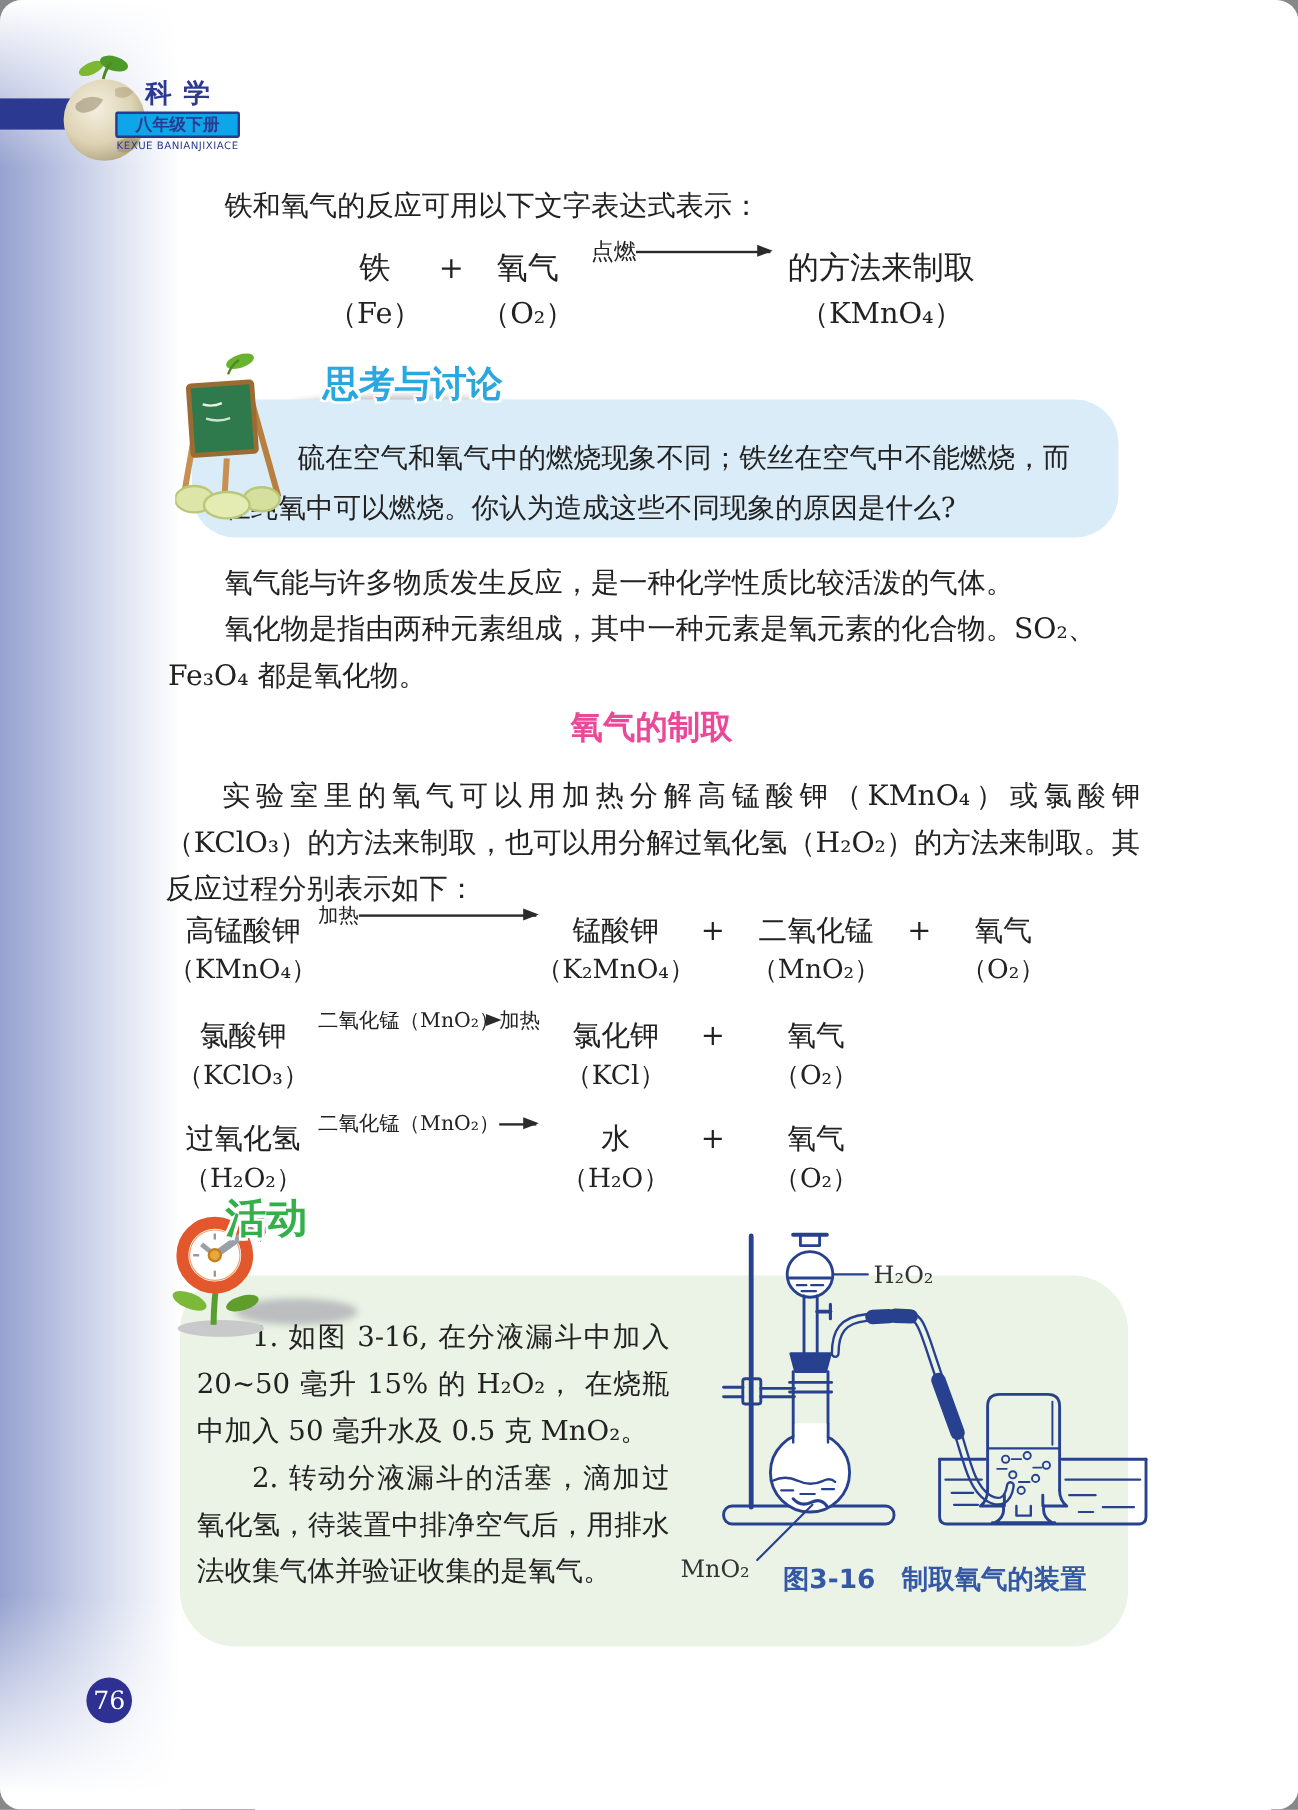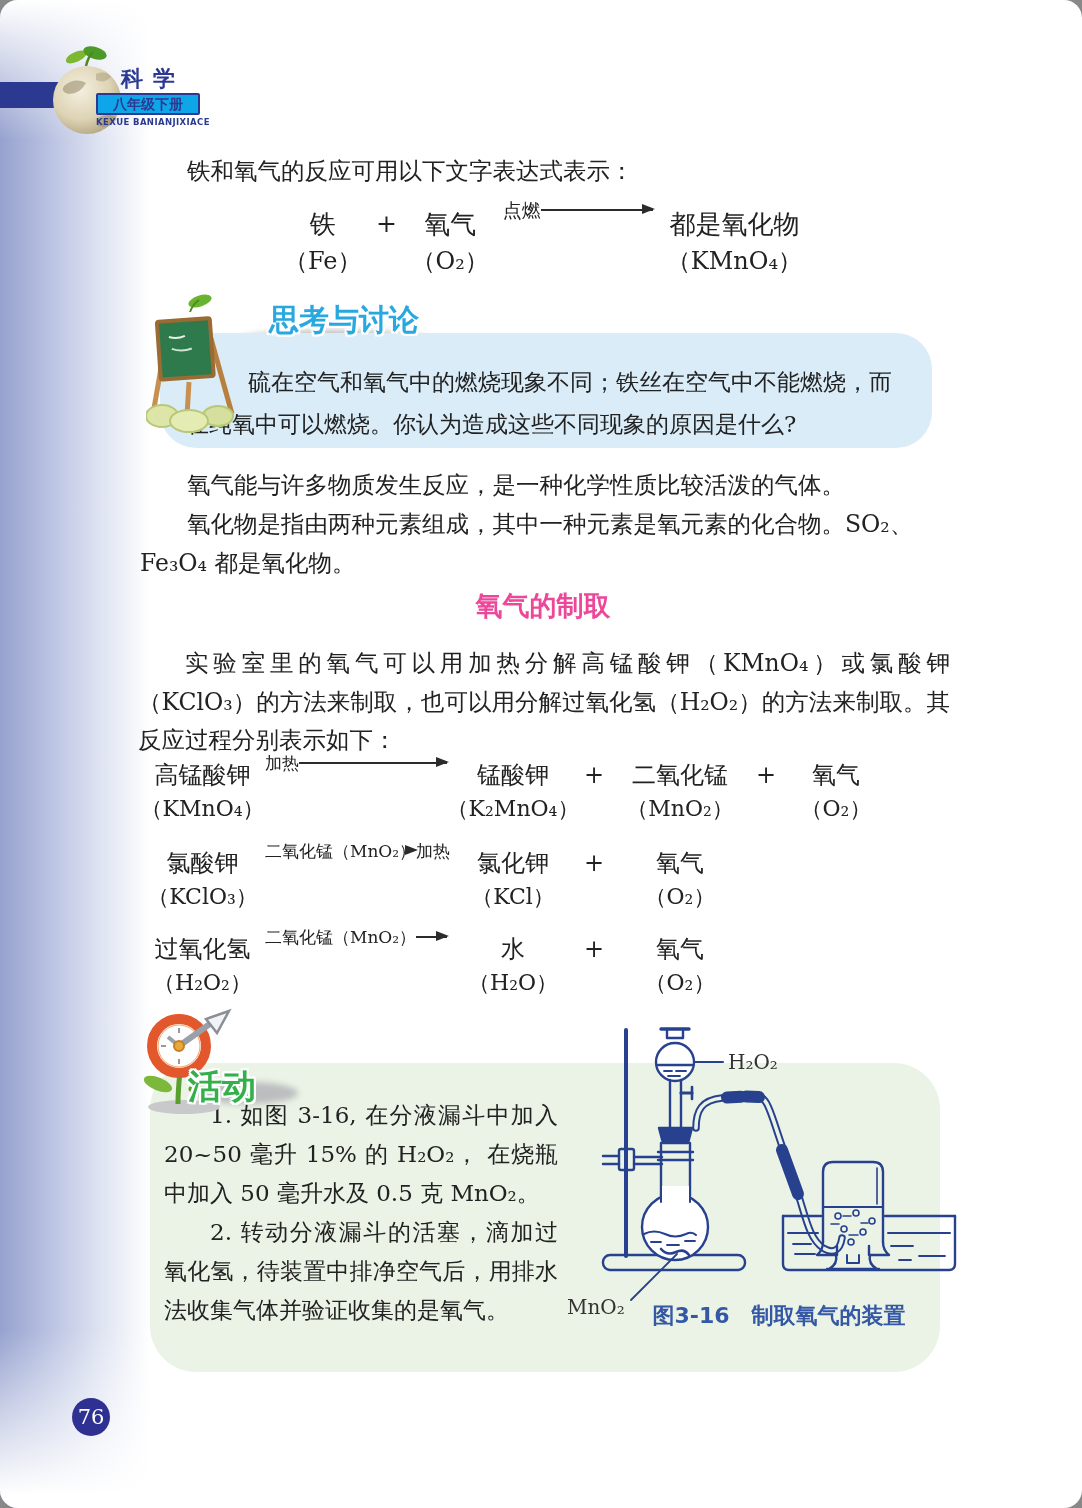--- a/index.html
+++ b/index.html
@@ -10,21 +10,21 @@
   #left-grad{left:0;top:0;width:150px;height:1508px;
     background-image:
       linear-gradient(to bottom,#ffffff 0px,rgba(255,255,255,0) 140px,rgba(255,255,255,0) 1330px,#ffffff 1495px),
       linear-gradient(to right,#96a2cf 0%,#b6bfe0 30%,#dde2f1 65%,#ffffff 100%);}
   
   #brand-bar{left:0;top:82px;width:113px;height:26px;background:#2b3990;}
   #brand-text{left:96px;top:66px;width:104px;text-align:center;font-family:"DejaVu Sans","Liberation Sans",sans-serif;}
   #brand-title{font-size:22px;font-weight:bold;color:#2b3990;letter-spacing:10px;padding-left:10px;line-height:26px;}
   #brand-grade{margin:1px auto 0;border:2px solid #2b3990;background:#0ea5e9;color:#2b3990;
     font-size:14px;font-weight:bold;line-height:18px;padding:0 2px;border-radius:2px;white-space:nowrap;}
-  #brand-rom{font-size:8.5px;font-weight:bold;color:#2b3990;letter-spacing:0.4px;margin-top:2px;white-space:nowrap;}
+  #brand-rom{font-size:8.5px;font-weight:normal;color:#2b3990;letter-spacing:0.4px;margin-top:2px;white-space:nowrap;}
   
   .para{font-size:23.5px;line-height:39px;}
   .indent{text-indent:2em;}
   #p-intro{left:140px;top:152px;width:806px;}
   #main-paras{left:140px;top:466px;width:808px;}
   #main-paras p{margin:0;text-indent:2em;}
   #sec-heading{left:140px;top:588px;width:806px;text-align:center;color:#ec4899;
     font-family:"DejaVu Sans","Liberation Sans",sans-serif;font-weight:bold;font-size:27px;}
   #p-lab{left:138px;top:644px;width:812px;text-align:justify;line-height:38.5px;}
   
@@ -54,21 +54,21 @@
   .eq{display:flex;align-items:flex-start;}
   .eq1{margin-bottom:20px;} .eq2{margin-bottom:18px;}
   .sp{display:flex;flex-direction:column;align-items:center;}
   .sp .nm{font-size:24px;line-height:34px;white-space:nowrap;}
   .sp .fm{font-size:22px;line-height:34px;white-space:nowrap;}
   .eq .r{width:125px;} .eq .a{width:182px;margin-top:-6px;} .eq .p1{width:132px;}
   .eq .p2{width:142px;} .eq .p3{width:110px;}
   .eq .plus{width:30px;text-align:center;font-size:24px;line-height:34px;}
   
   #act-shadow{left:196px;top:1082px;width:102px;height:22px;}
-  #act-title{left:188px;top:1064px;font-size:34px;color:#33b04a;z-index:3;}
+  #act-title{left:188px;top:993px;font-size:34px;color:#33b04a;z-index:3;}
   #act-icon{left:130px;top:1008px;width:104px;height:108px;z-index:2;}
   #act-box{left:150px;top:1063px;width:790px;height:309px;background:#eaf3e5;border-radius:46px;}
   #act-text{left:164px;top:1096px;width:394px;z-index:1;}
   #act-text p{margin:0;font-size:23px;line-height:39px;text-indent:2em;text-align:justify;}
   #figure-svg{left:555px;top:1016px;z-index:1;}
   
   #page-num{left:72px;top:1398px;width:38px;height:38px;border-radius:50%;background:#2e3192;
     color:#fff;text-align:center;line-height:38px;font-size:21px;}
   svg{display:block;}
 </style>
@@ -111,21 +111,21 @@
     <div class="plus">+</div>
     <div class="sp">
       <div class="nm">氧气</div>
       <div class="fm">（O₂）</div>
     </div>
     <div class="arrowbox">
       <div class="albl">点燃</div>
       <div class="aline"></div>
     </div>
     <div class="sp">
-      <div class="nm">都是氧化物</div>
+      <div class="nm">的方法来制取</div>
       <div class="fm">（KMnO₄）</div>
     </div>
   </div>
 
   <svg id="disc-icon" class="abs" viewBox="0 0 96 142">
     <ellipse cx="54" cy="9" rx="12" ry="5.5" fill="#6ab32e" transform="rotate(-18 54 9)"></ellipse>
     <path d="M44 20 q3 -8 9 -12" stroke="#4e8a24" stroke-width="2" fill="none"></path>
     <path d="M22 36 L7 122" stroke="#c89050" stroke-width="5"></path>
     <path d="M62 36 L86 122" stroke="#b97f3e" stroke-width="5"></path>
     <path d="M43 90 L41 124" stroke="#c89050" stroke-width="5"></path>

